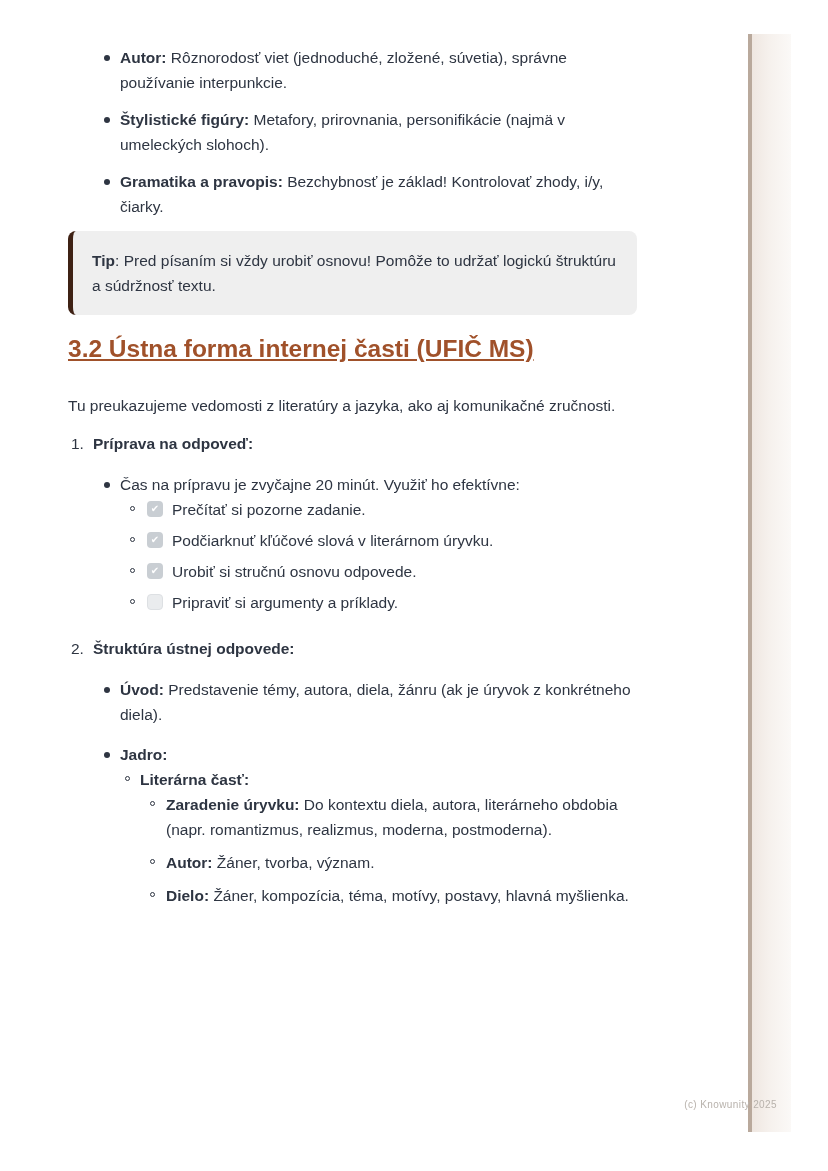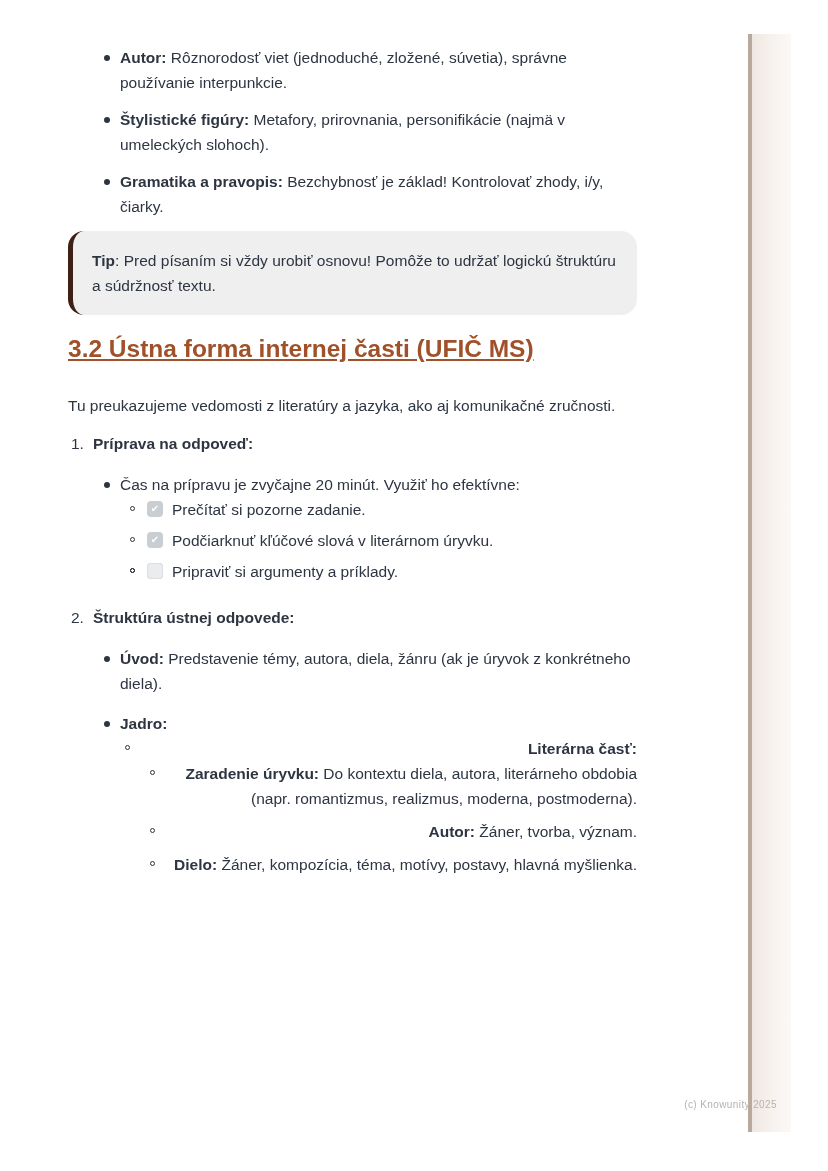--- a/index.html
+++ b/index.html
@@ -28,21 +28,21 @@
     position: absolute; left: 36px; top: 10px;
     width: 6px; height: 6px; border-radius: 50%;
     background: #2E3542;
   }
 
   
   .tipbox {
     margin-top: 8px;
     background: #EFEFEF;
     border-left: 5px solid #3E2114;
-    border-radius: 16px;
+    border-radius: 8px;
     padding: 17px 21px 17px 19px;
   }
   .tipbox p { margin: 0; text-align: justify; }
 
   
   h2 {
     margin: 17px 0 0 0;
     color: #A0512A;
     font-size: 24.5px;
     line-height: 33px;
@@ -76,21 +76,21 @@
     border-radius: 4px;
     display: flex; align-items: center; justify-content: center;
   }
   .checkbox[data-checked="true"]  { background: #C9CED3; }
   .checkbox[data-checked="true"]::after {
     content: "\2714"; color: #ffffff; font-size: 10px; line-height: 1;
   }
   .checkbox[data-checked="false"] { background: #EAECEE; border: 1px solid #DDE0E3; }
 
   
-  .l2 > li { position: relative; padding-left: 20px; margin-bottom: 0; text-align: right; }
+  .l2 > li { position: relative; padding-left: 20px; margin-bottom: 0; }
   .l2 .ring { left: 5px; top: 9px; }
   .l3 > li { position: relative; padding-left: 26px; margin: 0 0 8px 0; }
   .l3 .ring { left: 10px; top: 9px; }
 
   
   .strip {
     position: absolute;
     left: 748px; top: 34px;
     width: 43px; height: 1098px;
     background: linear-gradient(90deg, #EFE7E1 0%, #F6F1ED 45%, #FBF9F7 100%);
@@ -155,20 +155,21 @@
               <span>Prečítať si pozorne zadanie.</span>
             </li>
             <li>
               <span class="ring"></span>
               <span class="checkbox" data-checked="true"></span>
               <span>Podčiarknuť kľúčové slová v literárnom úryvku.</span>
             </li>
             <li>
               <span class="ring"></span>
               <span class="checkbox" data-checked="true"></span>
+              <span>Urobiť si stručnú osnovu odpovede.</span>
             </li>
             <li>
               <span class="ring"></span>
               <span class="checkbox" data-checked="false"></span>
               <span>Pripraviť si argumenty a príklady.</span>
             </li>
           </ul>
         </li>
       </ul>
     </li>

